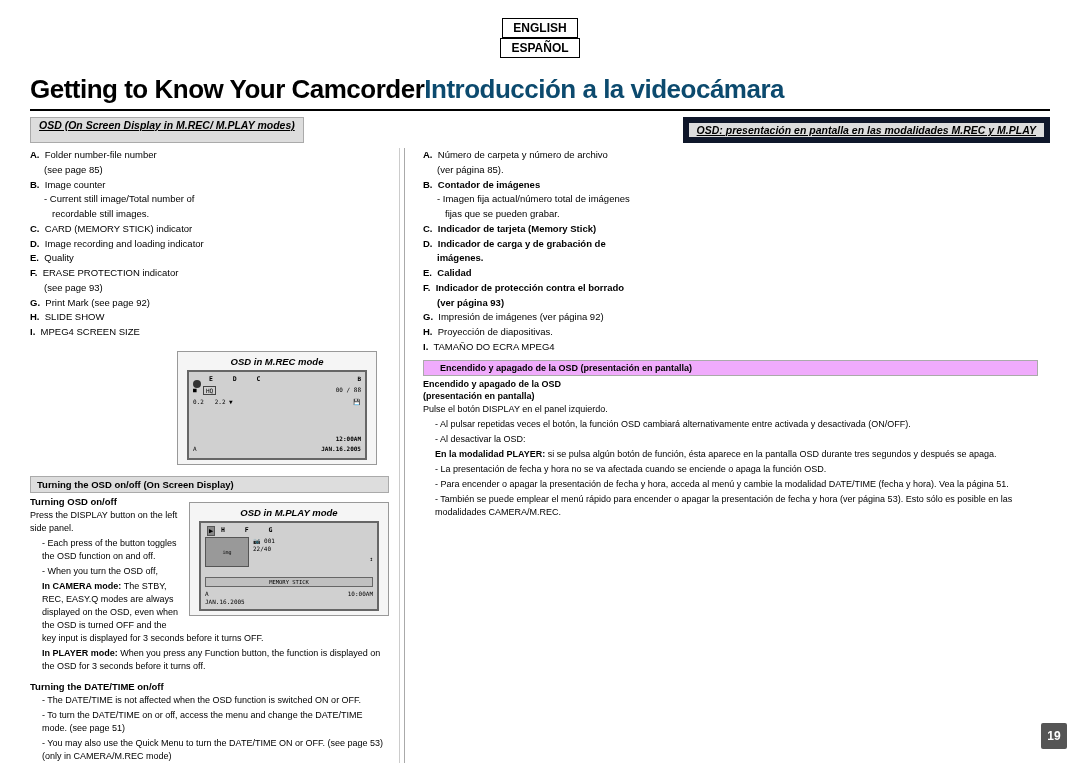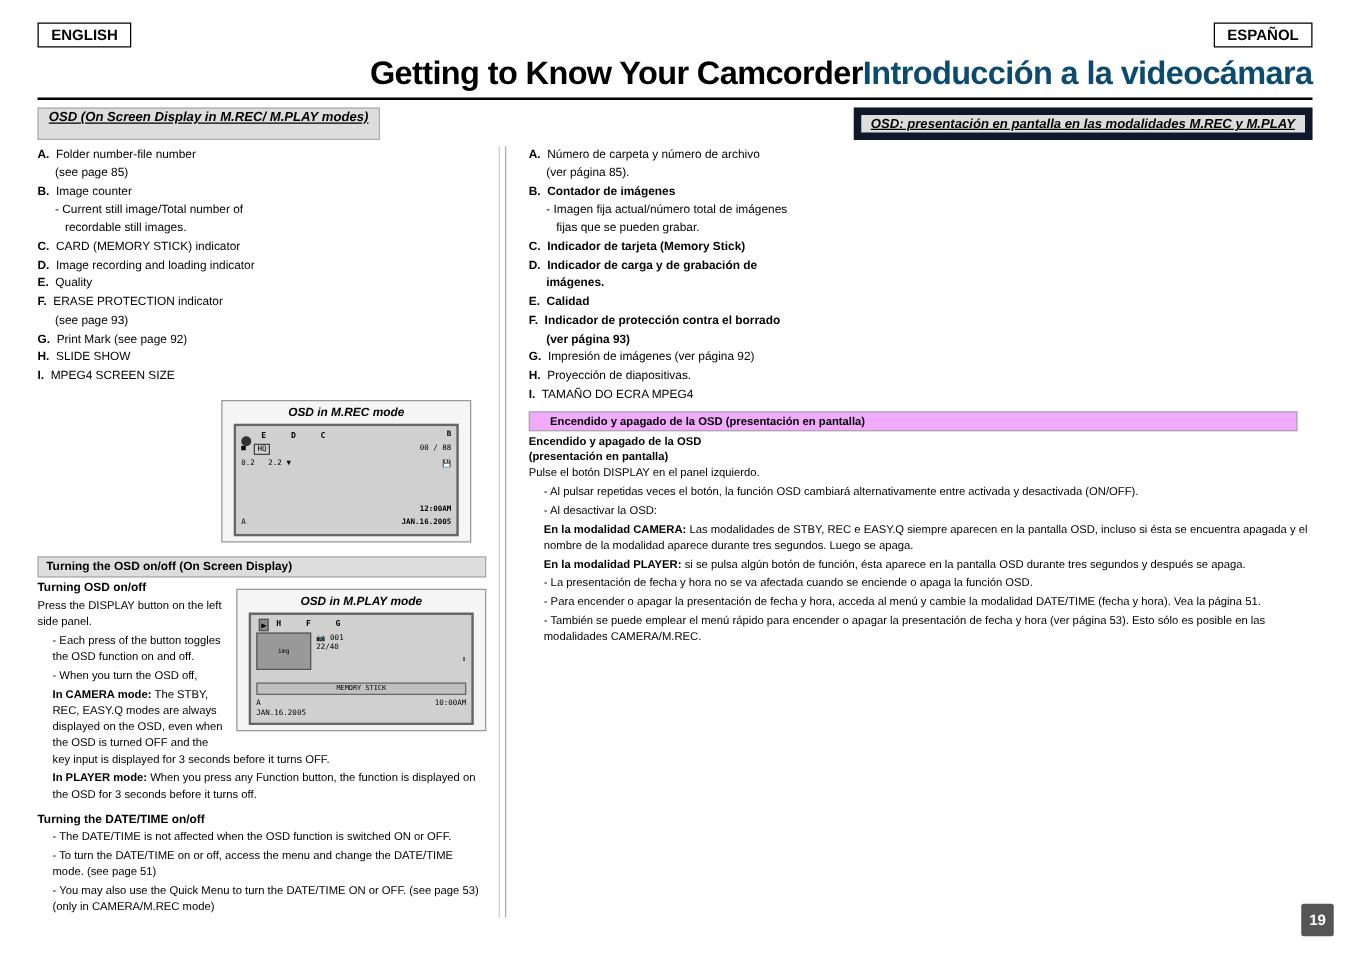--- a/index.html
+++ b/index.html
@@ -16,33 +16,34 @@
       width: 1080px;
       height: 763px;
       background: #fff;
       padding: 18px 30px 10px 30px;
     }
     
     .lang-header {
       display: flex;
       justify-content: space-between;
       align-items: center;
-      margin-bottom: 5px;
+      margin-bottom: 16px;
+      flex-direction: column;
     }
     .lang-badge {
       border: 1.5px solid #000;
       padding: 2px 10px;
       font-weight: bold;
       font-size: 12px;
       background: #fff;
     }
     
     .title-row {
       display: flex;
-      justify-content: flex-end;
+      justify-content: flex-start;
       align-items: flex-end;
       margin-bottom: 6px;
       border-bottom: 2px solid #000;
       padding-bottom: 4px;
     }
     .main-title {
       font-size: 26px;
       font-weight: bold;
       color: #000;
       letter-spacing: -0.5px;
@@ -334,23 +335,20 @@
         <span>Encendido y apagado de la OSD (presentación en pantalla)</span>
       </div>
 
       <div style="font-size:9px;font-weight:bold;margin:3px 0 2px 0;">Encendido y apagado de la OSD</div>
       <div style="font-size:9px;font-weight:bold;margin:0 0 2px 0;">(presentación en pantalla)</div>
 
       <div class="body-text-es">Pulse el botón DISPLAY en el panel izquierdo.</div>
       <div class="body-text-es bullet">- Al pulsar repetidas veces el botón, la función OSD cambiará alternativamente entre activada y desactivada (ON/OFF).</div>
       <div class="body-text-es bullet">- Al desactivar la OSD:</div>
       <div class="body-text-es" style="margin-left:12px;">
-        <span class="bold">En la modalidad CAMERA: </span>Las modalidades de STBY, REC e EASY.Q siempre aparecen en la pantalla OSD, incluso si ésta se encuentra apagada y el nombre de la modalidad aparece durante tres segundos. Luego se apaga.
-      </div>
-      <div class="body-text-es" style="margin-left:12px;">
         <span class="bold">En la modalidad PLAYER: </span>si se pulsa algún botón de función, ésta aparece en la pantalla OSD durante tres segundos y después se apaga.
       </div>
 
       <div class="body-text-es bullet">- La presentación de fecha y hora no se va afectada cuando se enciende o apaga la función OSD.</div>
       <div class="body-text-es bullet">- Para encender o apagar la presentación de fecha y hora, acceda al menú y cambie la modalidad DATE/TIME (fecha y hora). Vea la página 51.</div>
       <div class="body-text-es bullet">- También se puede emplear el menú rápido para encender o apagar la presentación de fecha y hora (ver página 53). Esto sólo es posible en las modalidades CAMERA/M.REC.</div>
     </div>
   </div>
 
   <div class="page-num">19</div>

